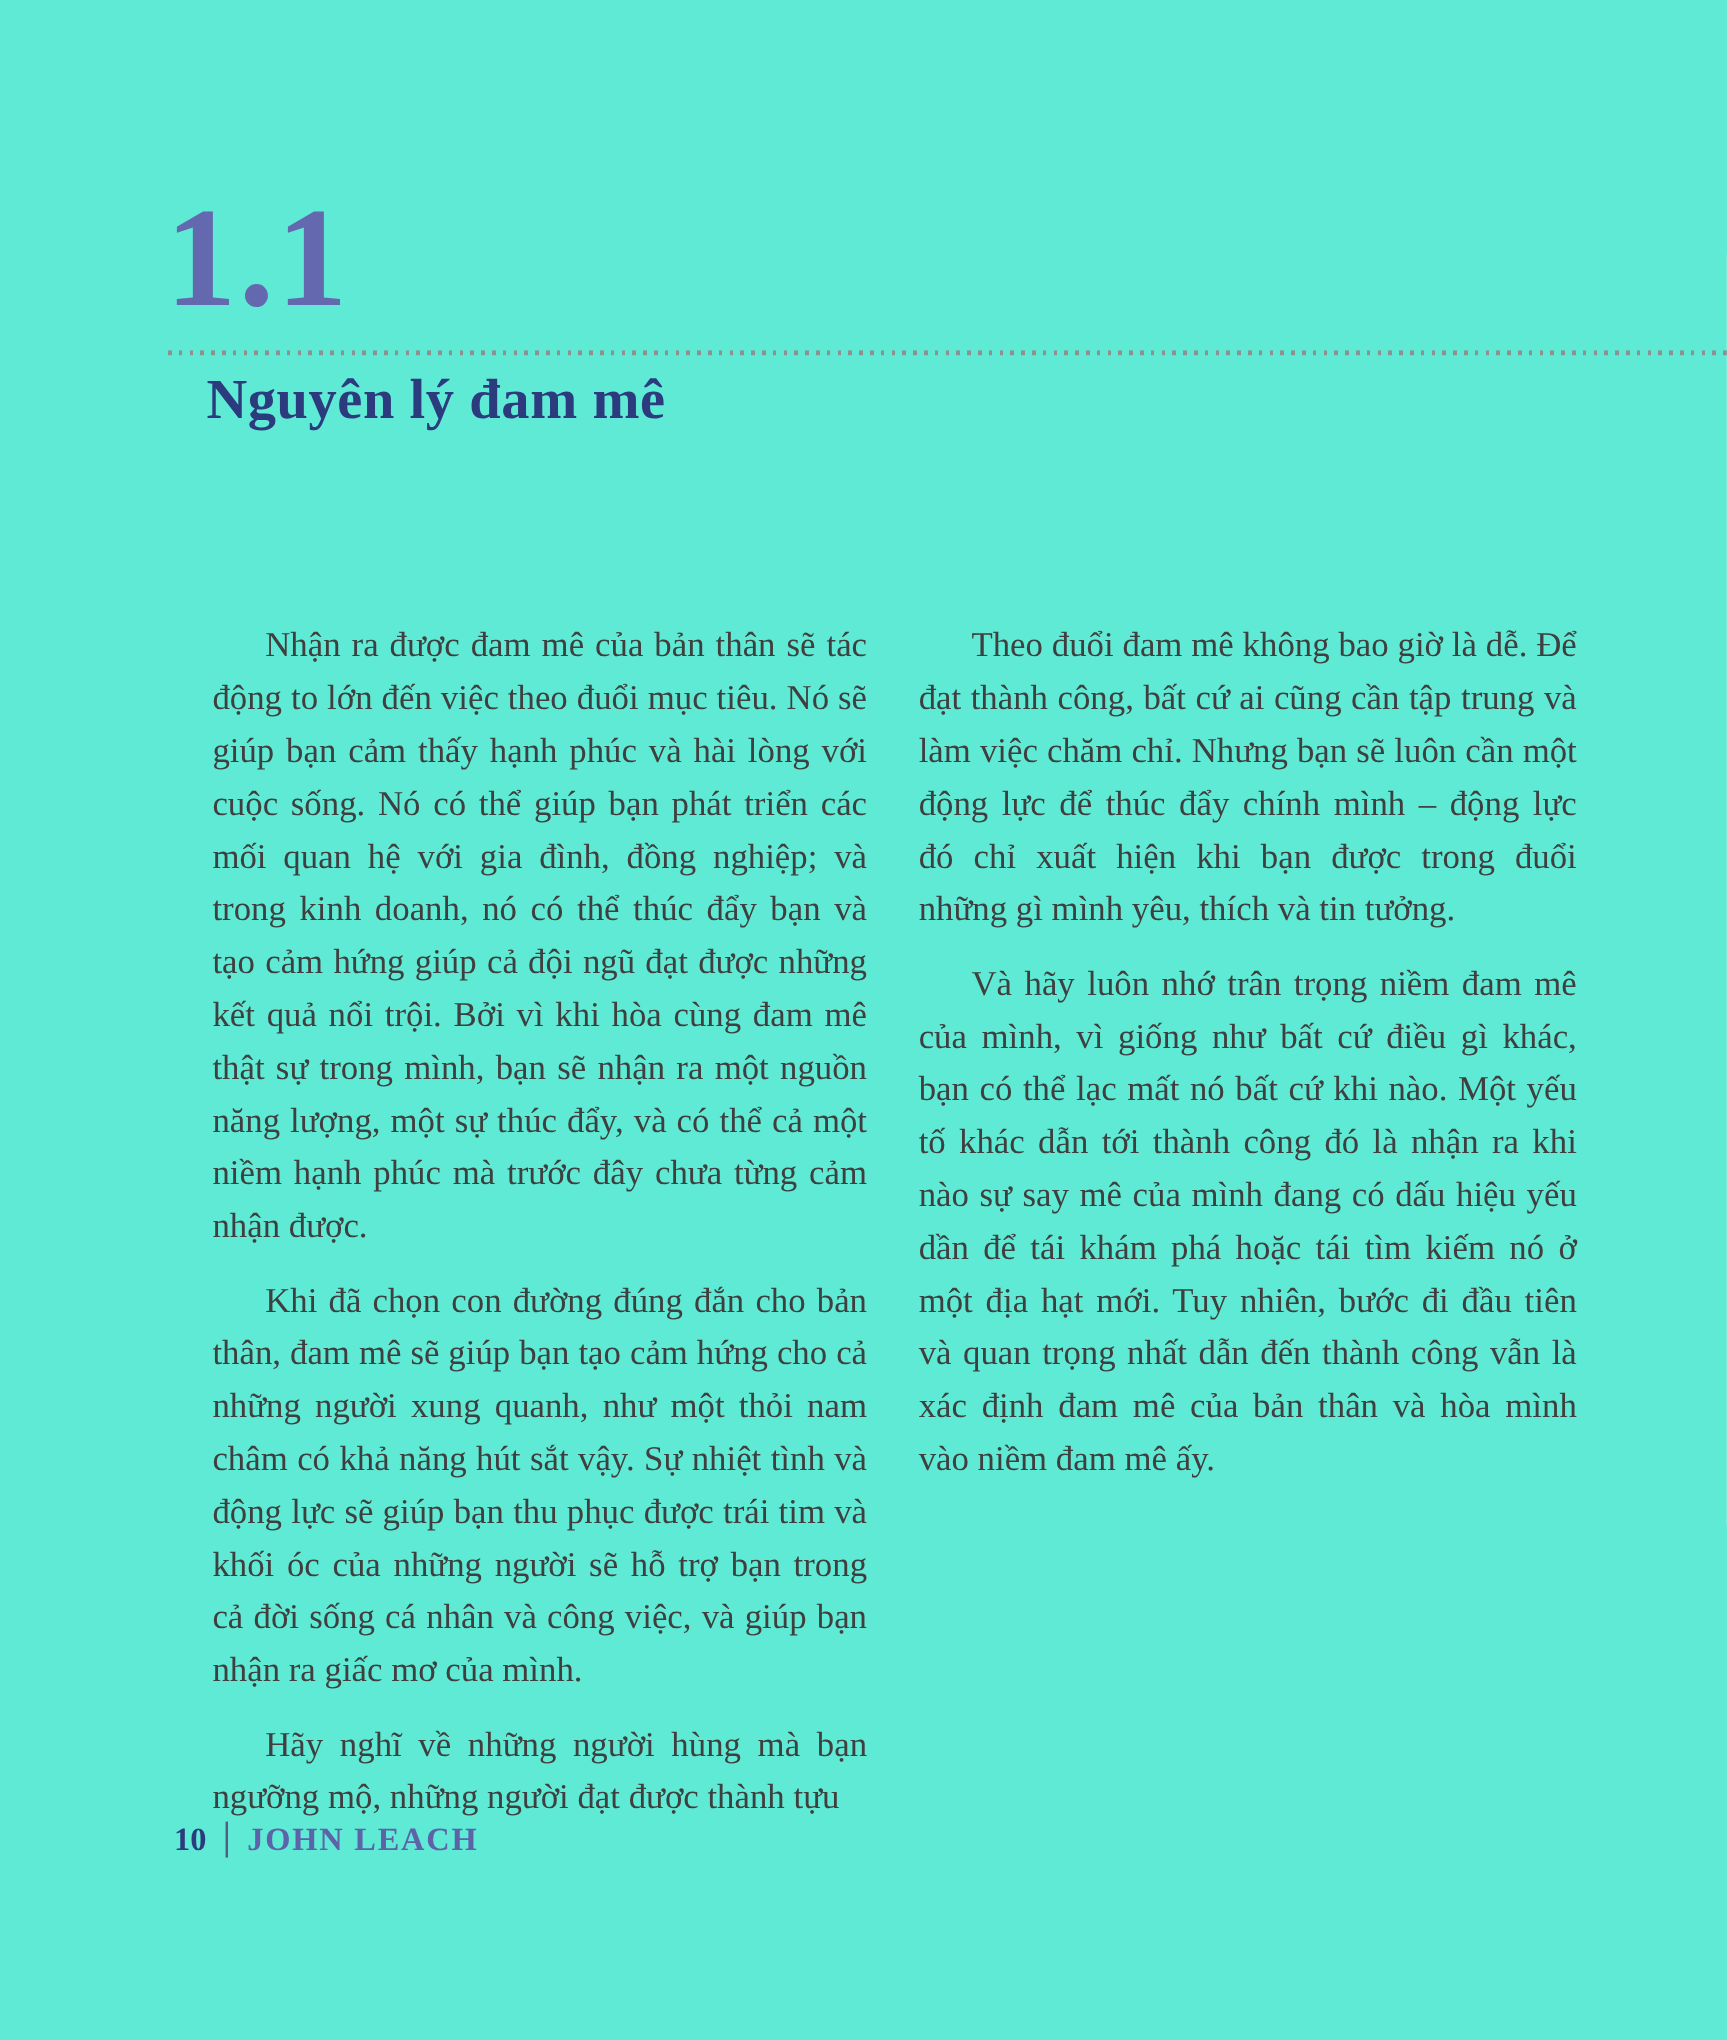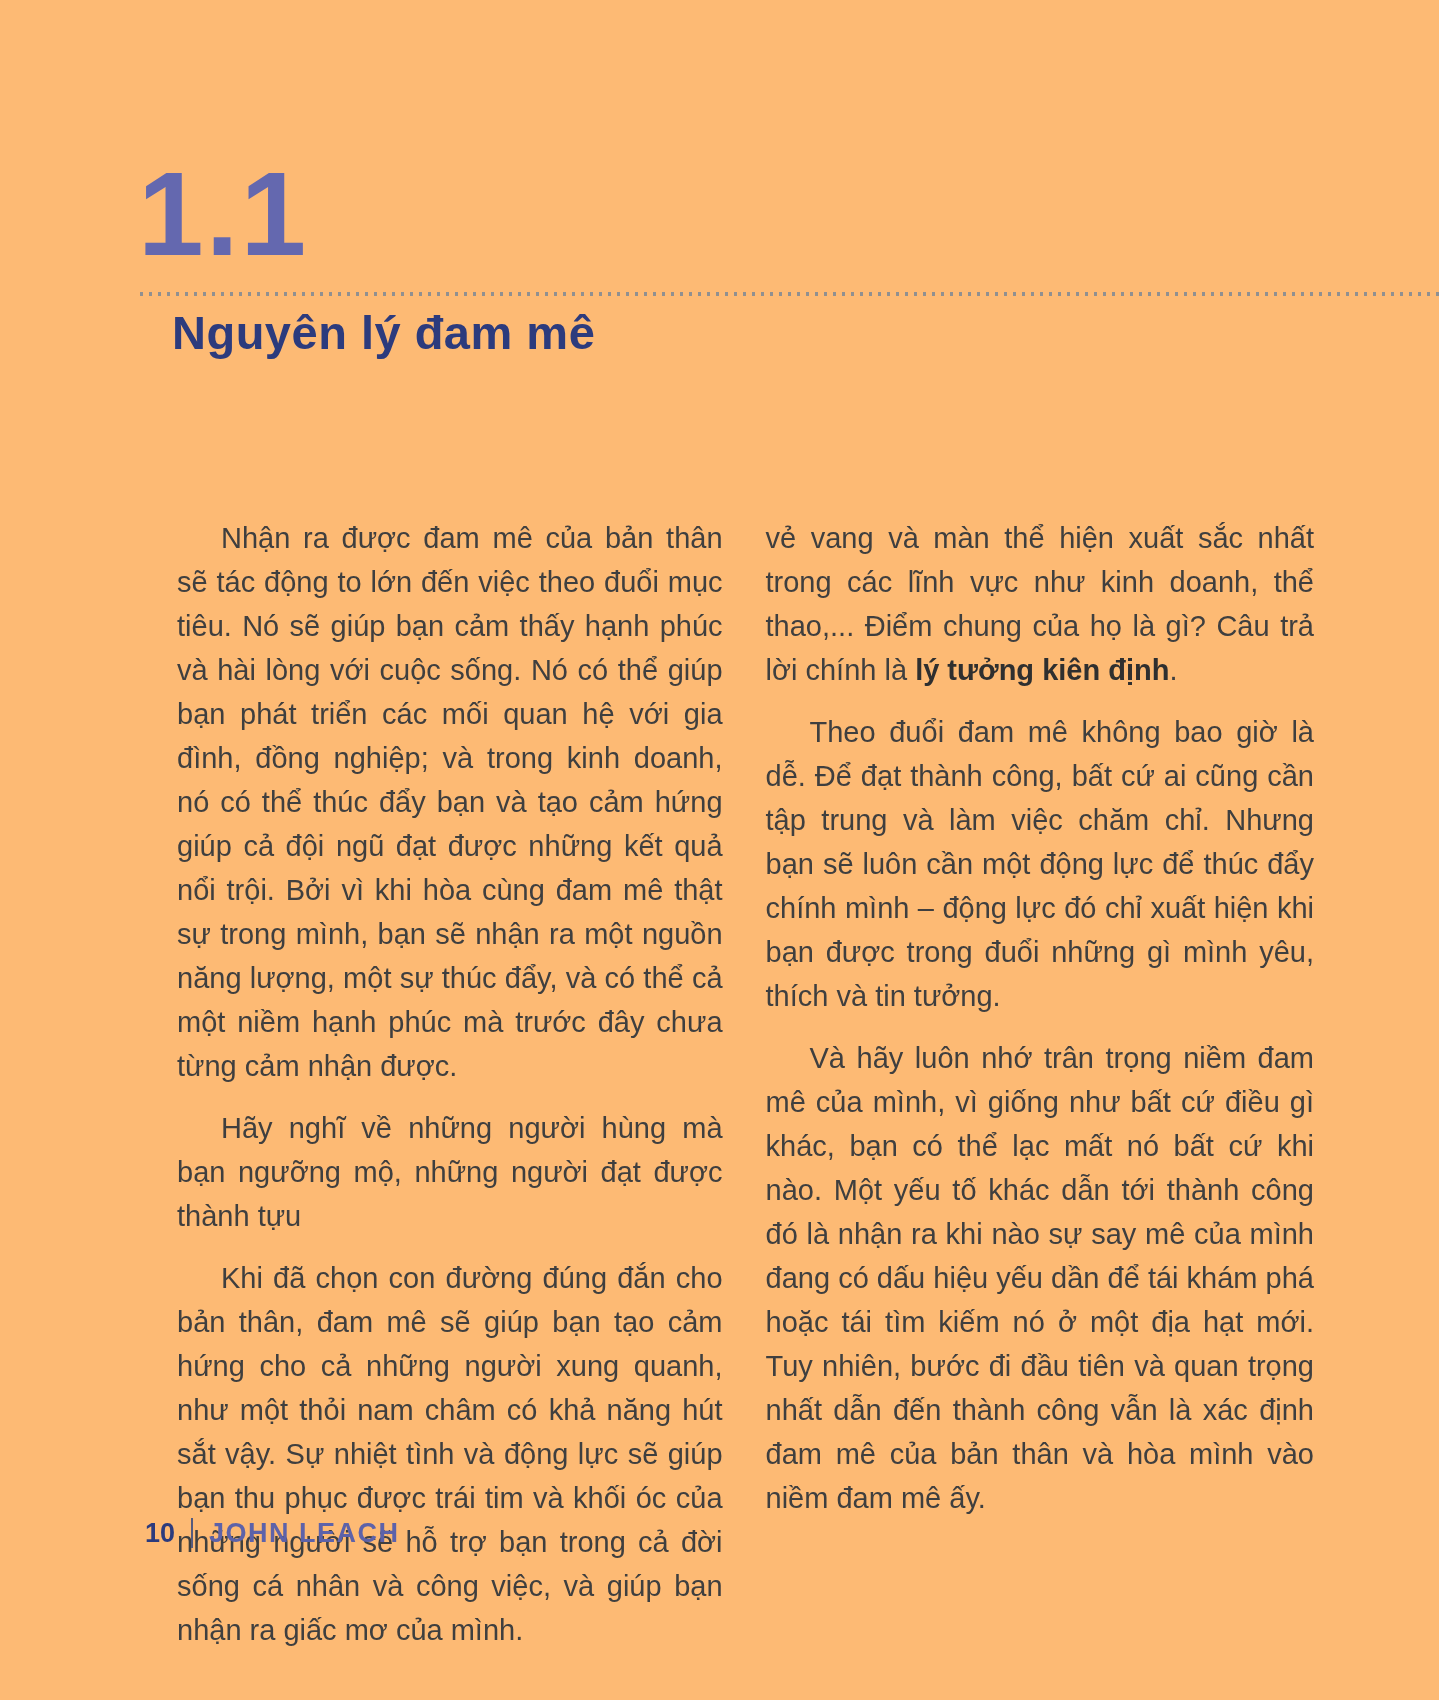--- a/index.html
+++ b/index.html
@@ -11,21 +11,21 @@
     --c-dots:#909090;
   }
   *{margin:0;padding:0;box-sizing:border-box;}
   html,body{background:#ffffff;}
   body{
     width:1439px;height:1700px;
     position:relative;
     font-family:"Liberation Sans","DejaVu Sans",sans-serif;
     overflow:hidden;
   }
-  .page{position:absolute;inset:0;background:#fdba74;}
+  .page{position:absolute;inset:0;background:#5eead4;font-family:Liberation Serif, serif;}
 
   
   .section-number{
     position:absolute;left:138px;top:150px;
     font-size:118px;line-height:1.1;font-weight:700;
     color:var(--c-section);
     letter-spacing:2px;
   }
   .dotted-rule{
     position:absolute;left:140px;right:0;top:292px;height:4px;
@@ -73,26 +73,25 @@
   <header>
     <div class="section-number">1.1</div>
     <div class="dotted-rule"></div>
     <h1 class="chapter-title">Nguyên lý đam mê</h1>
   </header>
 
   <main class="columns">
 
     <section class="col col-left">
       <p class="para indent">Nhận ra được đam mê của bản thân sẽ tác động to lớn đến việc theo đuổi mục tiêu. Nó sẽ giúp bạn cảm thấy hạnh phúc và hài lòng với cuộc sống. Nó có thể giúp bạn phát triển các mối quan hệ với gia đình, đồng nghiệp; và trong kinh doanh, nó có thể thúc đẩy bạn và tạo cảm hứng giúp cả đội ngũ đạt được những kết quả nổi trội. Bởi vì khi hòa cùng đam mê thật sự trong mình, bạn sẽ nhận ra một nguồn năng lượng, một sự thúc đẩy, và có thể cả một niềm hạnh phúc mà trước đây chưa từng cảm nhận được.</p>
+      <p class="para indent">Khi đã chọn con đường đúng đắn cho bản thân, đam mê sẽ giúp bạn tạo cảm hứng cho cả những người xung quanh, như một thỏi nam châm có khả năng hút sắt vậy. Sự nhiệt tình và động lực sẽ giúp bạn thu phục được trái tim và khối óc của những người sẽ hỗ trợ bạn trong cả đời sống cá nhân và công việc, và giúp bạn nhận ra giấc mơ của mình.</p>
       <p class="para indent">Hãy nghĩ về những người hùng mà bạn ngưỡng mộ, những người đạt được thành tựu</p>
-      <p class="para indent">Khi đã chọn con đường đúng đắn cho bản thân, đam mê sẽ giúp bạn tạo cảm hứng cho cả những người xung quanh, như một thỏi nam châm có khả năng hút sắt vậy. Sự nhiệt tình và động lực sẽ giúp bạn thu phục được trái tim và khối óc của những người sẽ hỗ trợ bạn trong cả đời sống cá nhân và công việc, và giúp bạn nhận ra giấc mơ của mình.</p>
     </section>
 
     <section class="col col-right">
-      <p class="para"><span>vẻ vang và màn thể hiện xuất sắc nhất trong các lĩnh vực như kinh doanh, thể thao,... Điểm chung của họ là gì? Câu trả lời chính là </span><strong>lý tưởng kiên định</strong><span>.</span></p>
       <p class="para indent">Theo đuổi đam mê không bao giờ là dễ. Để đạt thành công, bất cứ ai cũng cần tập trung và làm việc chăm chỉ. Nhưng bạn sẽ luôn cần một động lực để thúc đẩy chính mình – động lực đó chỉ xuất hiện khi bạn được trong đuổi những gì mình yêu, thích và tin tưởng.</p>
       <p class="para indent">Và hãy luôn nhớ trân trọng niềm đam mê của mình, vì giống như bất cứ điều gì khác, bạn có thể lạc mất nó bất cứ khi nào. Một yếu tố khác dẫn tới thành công đó là nhận ra khi nào sự say mê của mình đang có dấu hiệu yếu dần để tái khám phá hoặc tái tìm kiếm nó ở một địa hạt mới. Tuy nhiên, bước đi đầu tiên và quan trọng nhất dẫn đến thành công vẫn là xác định đam mê của bản thân và hòa mình vào niềm đam mê ấy.</p>
     </section>
 
   </main>
 
   <footer class="page-footer">
     <span class="page-number">10</span>
     <span class="footer-divider"></span>
     <span class="footer-author">JOHN LEACH</span>

